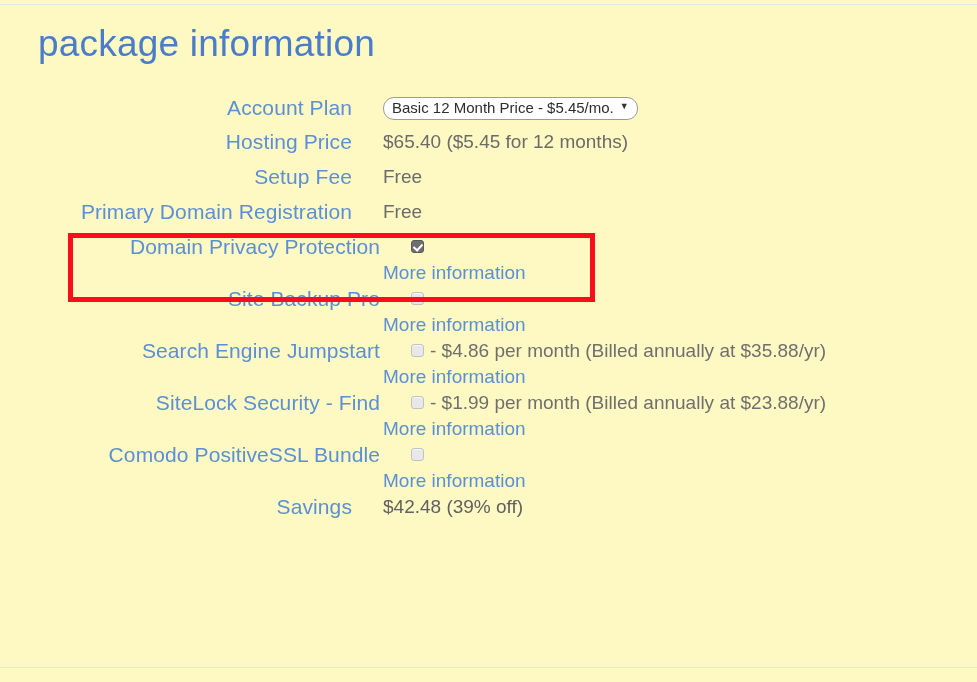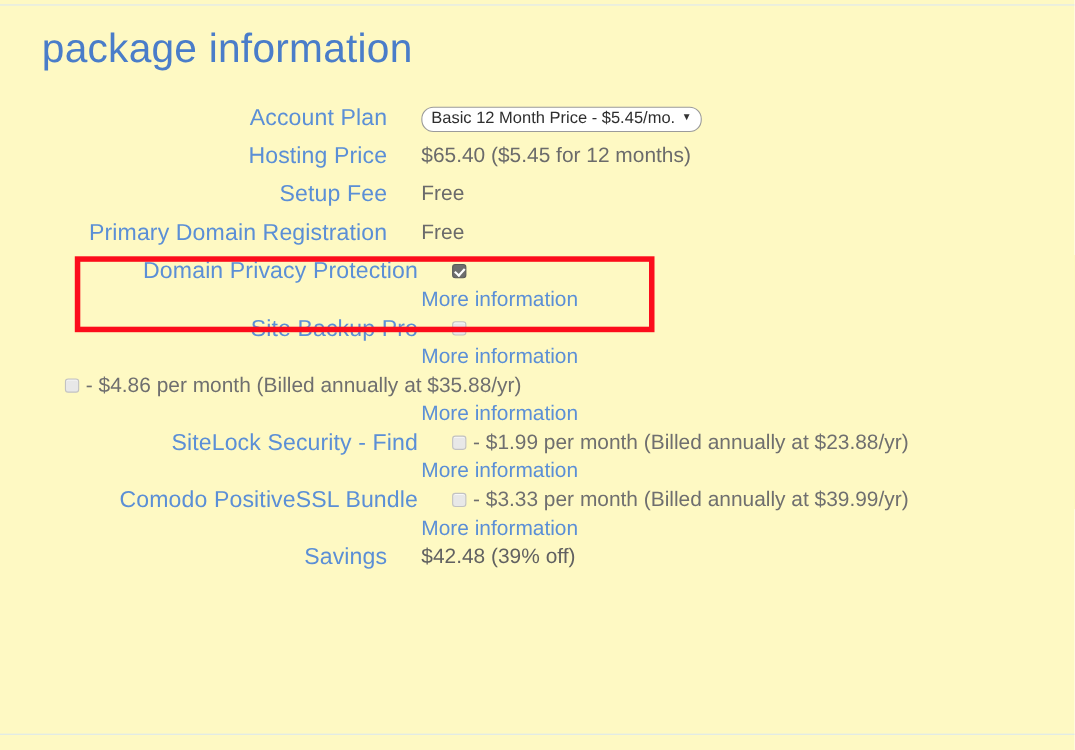--- a/index.html
+++ b/index.html
@@ -264,20 +264,21 @@
         </div>
       </div>
       <div class="more-row">
         <div class="more-spacer"></div>
         <div class="more-link">More information</div>
       </div>
     </div>
 
     <div class="addon">
       <div class="addon-main">
+        <div class="label">Search Engine Jumpstart</div>
         <div class="value">
           <span class="cb off"></span>
           <span class="addon-text">- $4.86 per month (Billed annually at $35.88/yr)</span>
         </div>
       </div>
       <div class="more-row">
         <div class="more-spacer"></div>
         <div class="more-link">More information</div>
       </div>
     </div>
@@ -294,21 +295,20 @@
         <div class="more-spacer"></div>
         <div class="more-link">More information</div>
       </div>
     </div>
 
     <div class="addon">
       <div class="addon-main">
         <div class="label">Comodo PositiveSSL Bundle</div>
         <div class="value">
           <span class="cb off"></span>
-          <span class="addon-text">- $3.33 per month (Billed annually at $39.99/yr)</span>
         </div>
       </div>
       <div class="more-row">
         <div class="more-spacer"></div>
         <div class="more-link">More information</div>
       </div>
     </div>
 
     <div class="row row-free">
       <div class="label">Savings</div>

